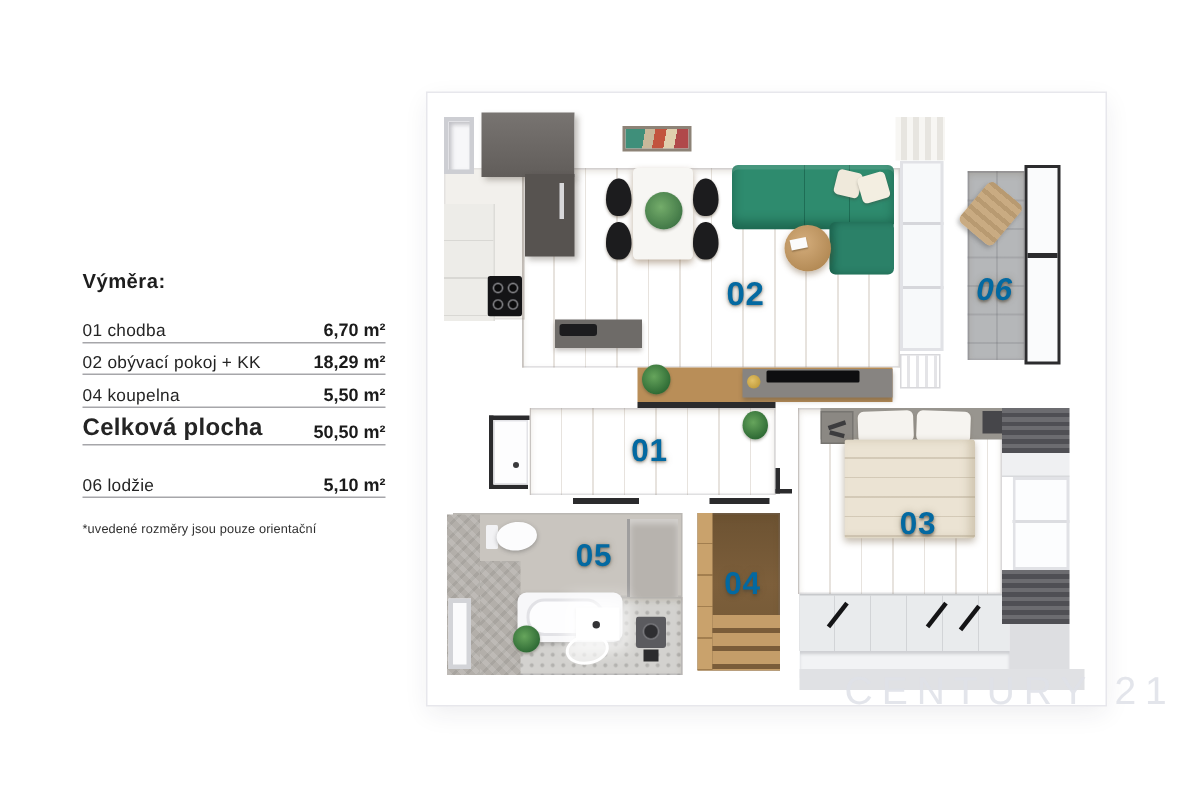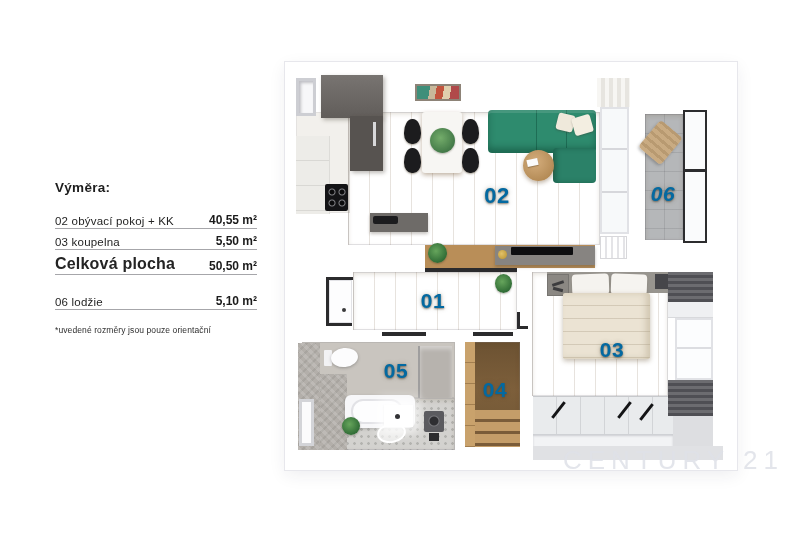--- a/index.html
+++ b/index.html
@@ -47,25 +47,29 @@
   .watermark{left:563px;top:445px;font-size:26px;font-weight:400;letter-spacing:6px;
              color:rgba(222,224,231,.85);white-space:nowrap;}
 </style>
 </head>
 <body>
 
 <div class="a legend">
   <div class="legend-title">Výměra:</div>
   <div>
     <div class="lrow">
-      <span class="ll">02 obývací pokoj + KK</span>
-      <span class="lv">40,55 m²</span>
+      <span class="ll">01 chodba</span>
+      <span class="lv">6,70 m²</span>
     </div>
     <div class="lrow">
-      <span class="ll">03 koupelna</span>
+      <span class="ll">02 obývací pokoj + KK</span>
+      <span class="lv">18,29 m²</span>
+    </div>
+    <div class="lrow">
+      <span class="ll">04 koupelna</span>
       <span class="lv">5,50 m²</span>
     </div>
   </div>
   <div class="gap1"></div>
   <div class="lrow total">
     <span class="ll">Celková plocha</span>
     <span class="lv">50,50 m²</span>
   </div>
   <div class="gap2"></div>
   <div class="lrow loggia">

